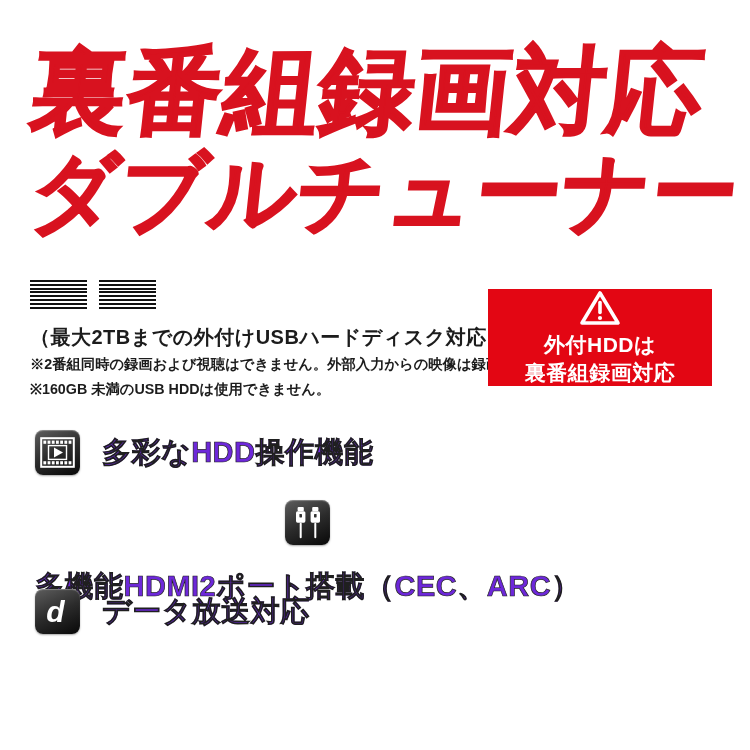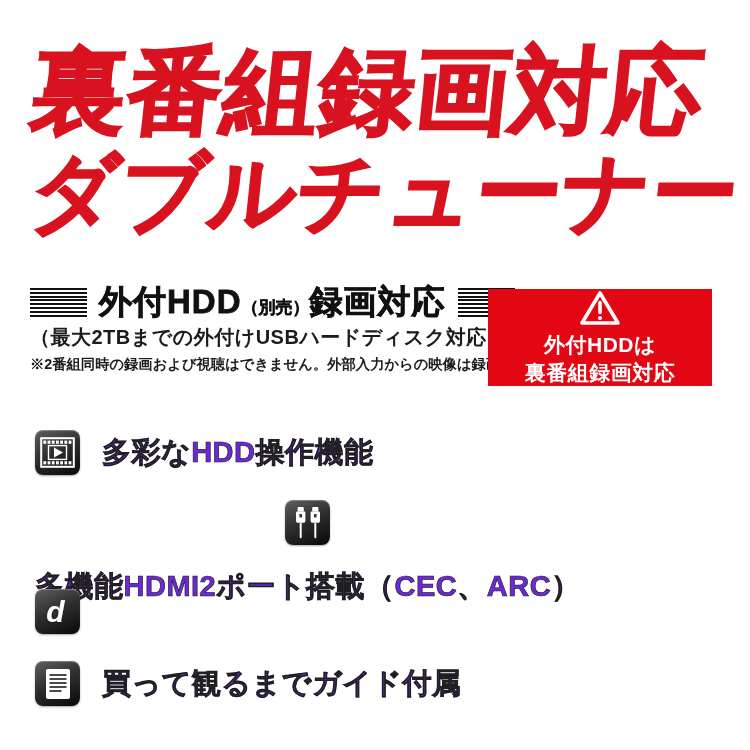--- a/index.html
+++ b/index.html
@@ -54,26 +54,26 @@
 
 <div class="page">
 
   <div class="title">
     <div class="title-line title-line1">裏番組録画対応</div>
     <div class="title-line title-line2">ダブルチューナー</div>
   </div>
 
   <div class="hdd-heading-row">
     <div class="stripes"></div>
-    <div class="hdd-heading"><span class="big">外付HDD</span><span class="small">（別売）</span><span class="big">録画対応</span></div>
     <div class="stripes"></div>
   </div>
 
   <div class="hdd-sub">（最大2TBまでの外付けUSBハードディスク対応）</div>
   <div class="hdd-note hdd-note1">※2番組同時の録画および視聴はできません。外部入力からの映像は録画できません。</div>
+  <div class="hdd-note hdd-note2">※160GB 未満のUSB HDDは使用できません。</div>
 
   <div class="warning-box">
     <span>
       <svg width="42" height="36" viewBox="0 0 42 36">
         <path d="M21 3 L39 33 H3 Z" fill="none" stroke="#ffffff" stroke-width="3.6" stroke-linejoin="round"></path>
         <path d="M21 12.5 L21 22.5" stroke="#ffffff" stroke-width="3.6" stroke-linecap="round"></path>
         <circle cx="21" cy="28" r="2.1" fill="#ffffff"></circle>
       </svg>
     </span>
     <div class="wtext">外付HDDは</div>
@@ -124,31 +124,17 @@
         </g>
       </svg>
     </div>
     <div class="feature-label">多機能HDMI2ポート搭載（CEC、ARC）</div>
   </div>
 
   <div class="feature f3">
     <div class="tile">
       <span class="d-glyph">d</span>
     </div>
+    <div class="feature-label">データ放送対応</div>
   </div>
 
-  <div class="feature f4">
-    <div class="tile">
-      <svg width="26" height="32" viewBox="0 0 26 32">
-        <rect x="1" y="1" width="24" height="30" rx="2" fill="#ffffff"></rect>
-        <g fill="#4a4a4a">
-          <rect x="4.5" y="6" width="17" height="2"></rect>
-          <rect x="4.5" y="10" width="17" height="2"></rect>
-          <rect x="4.5" y="14" width="17" height="2"></rect>
-          <rect x="4.5" y="18" width="17" height="2"></rect>
-          <rect x="4.5" y="22" width="12" height="2"></rect>
-        </g>
-      </svg>
-    </div>
-    <div class="feature-label">買って観るまでガイド付属</div>
-  </div>
 
 </div>
 
 </body></html>

